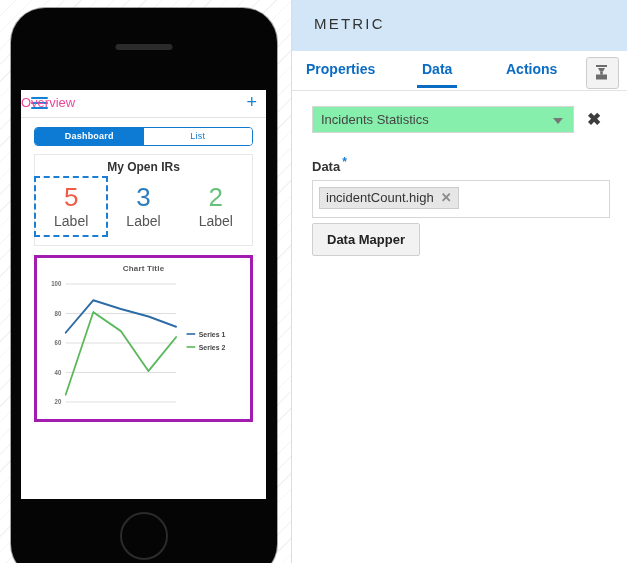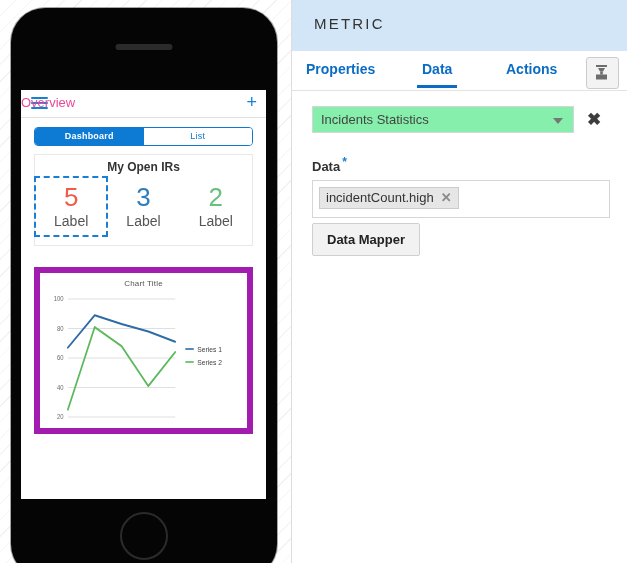--- a/index.html
+++ b/index.html
@@ -183,26 +183,27 @@
     font-weight: normal;
   }
   .tile-label {
     font-size: 14px;
     color: #555555;
     line-height: 19px;
   }
 
   
   .chart-card {
-    margin: 21px 13px 0 13px;
-    border: 6px solid #a21caf;
+    margin: 9px 13px 0 13px;
+    border: 3px solid #a21caf;
     background: #ffffff;
     height: 167px;
     position: relative;
     box-sizing: border-box;
+    font-weight: bold;
   }
   .chart-title {
     text-align: center;
     font-size: 8px;
     color: #555555;
     padding-top: 6px;
     letter-spacing: 0.2px;
   }
   .chart-svg {
     position: absolute;

